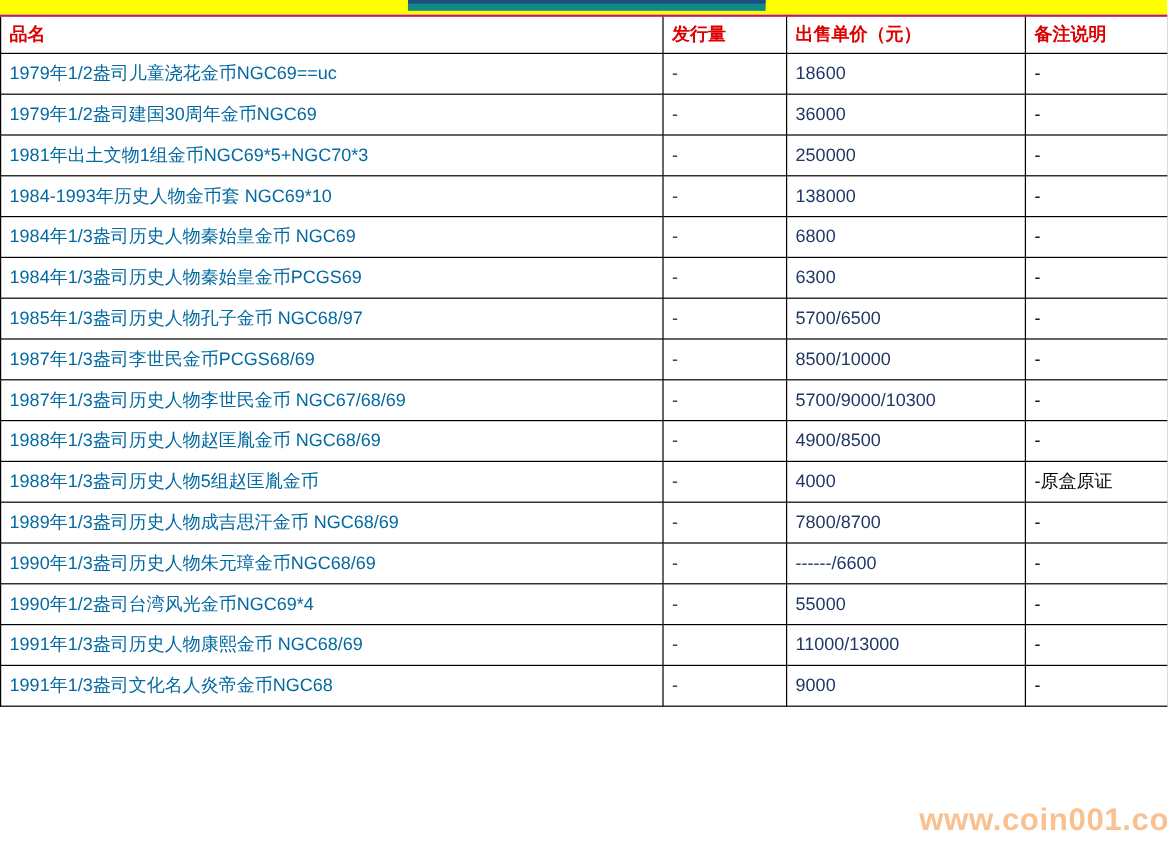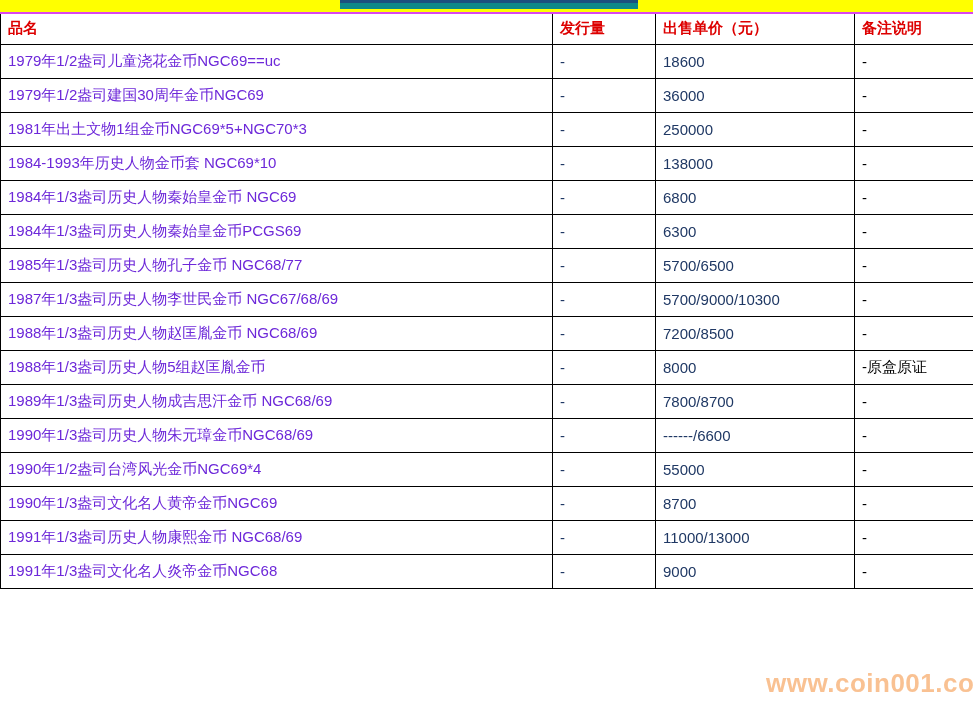--- a/index.html
+++ b/index.html
@@ -28,42 +28,42 @@
     top: 0;
     width: 298px;
     height: 9px;
     background: #0e8888;
     border-top: 3px solid #1b4f7e;
   }
   table.price-table {
     border-collapse: collapse;
     table-layout: fixed;
     width: 973px;
-    border-top: 2px solid #d946ef;
+    border-top: 2px solid #be185d;
   }
   col.c1 { width: 552px; }
   col.c2 { width: 103px; }
   col.c3 { width: 199px; }
   col.c4 { width: 119px; }
   th, td {
     border: 1px solid #000000;
     padding: 0 4px 0 7px;
     font-size: 15px;
     text-align: left;
     vertical-align: middle;
     white-space: nowrap;
     overflow: hidden;
   }
   th {
     height: 31px;
     color: #dd0000;
     font-weight: bold;
   }
   td { height: 34px; }
-  td.c1 { color: #6d28d9; }
+  td.c1 { color: #0369a1; }
   td.c2, td.c3 { color: #1f3864; }
   td.c4 { color: #000000; }
   .watermark {
     position: absolute;
     left: 766px;
     top: 668px;
     font-size: 26px;
     font-weight: bold;
     letter-spacing: 0.5px;
     color: rgba(248, 186, 134, 0.9);
@@ -125,65 +125,65 @@
           <td class="c3">6800</td>
           <td class="c4">-</td>
         </tr>
         <tr>
           <td class="c1">1984年1/3盎司历史人物秦始皇金币PCGS69</td>
           <td class="c2">-</td>
           <td class="c3">6300</td>
           <td class="c4">-</td>
         </tr>
         <tr>
-          <td class="c1">1985年1/3盎司历史人物孔子金币 NGC68/77</td>
+          <td class="c1">1985年1/3盎司历史人物孔子金币 NGC68/97</td>
           <td class="c2">-</td>
           <td class="c3">5700/6500</td>
           <td class="c4">-</td>
         </tr>
         <tr>
+          <td class="c1">1987年1/3盎司李世民金币PCGS68/69</td>
+          <td class="c2">-</td>
+          <td class="c3">8500/10000</td>
+          <td class="c4">-</td>
+        </tr>
+        <tr>
           <td class="c1">1987年1/3盎司历史人物李世民金币 NGC67/68/69</td>
           <td class="c2">-</td>
           <td class="c3">5700/9000/10300</td>
           <td class="c4">-</td>
         </tr>
         <tr>
           <td class="c1">1988年1/3盎司历史人物赵匡胤金币 NGC68/69</td>
           <td class="c2">-</td>
-          <td class="c3">7200/8500</td>
+          <td class="c3">4900/8500</td>
           <td class="c4">-</td>
         </tr>
         <tr>
           <td class="c1">1988年1/3盎司历史人物5组赵匡胤金币</td>
           <td class="c2">-</td>
-          <td class="c3">8000</td>
+          <td class="c3">4000</td>
           <td class="c4">-原盒原证</td>
         </tr>
         <tr>
           <td class="c1">1989年1/3盎司历史人物成吉思汗金币 NGC68/69</td>
           <td class="c2">-</td>
           <td class="c3">7800/8700</td>
           <td class="c4">-</td>
         </tr>
         <tr>
           <td class="c1">1990年1/3盎司历史人物朱元璋金币NGC68/69</td>
           <td class="c2">-</td>
           <td class="c3">------/6600</td>
           <td class="c4">-</td>
         </tr>
         <tr>
           <td class="c1">1990年1/2盎司台湾风光金币NGC69*4</td>
           <td class="c2">-</td>
           <td class="c3">55000</td>
-          <td class="c4">-</td>
-        </tr>
-        <tr>
-          <td class="c1">1990年1/3盎司文化名人黄帝金币NGC69</td>
-          <td class="c2">-</td>
-          <td class="c3">8700</td>
           <td class="c4">-</td>
         </tr>
         <tr>
           <td class="c1">1991年1/3盎司历史人物康熙金币 NGC68/69</td>
           <td class="c2">-</td>
           <td class="c3">11000/13000</td>
           <td class="c4">-</td>
         </tr>
         <tr>
           <td class="c1">1991年1/3盎司文化名人炎帝金币NGC68</td>

